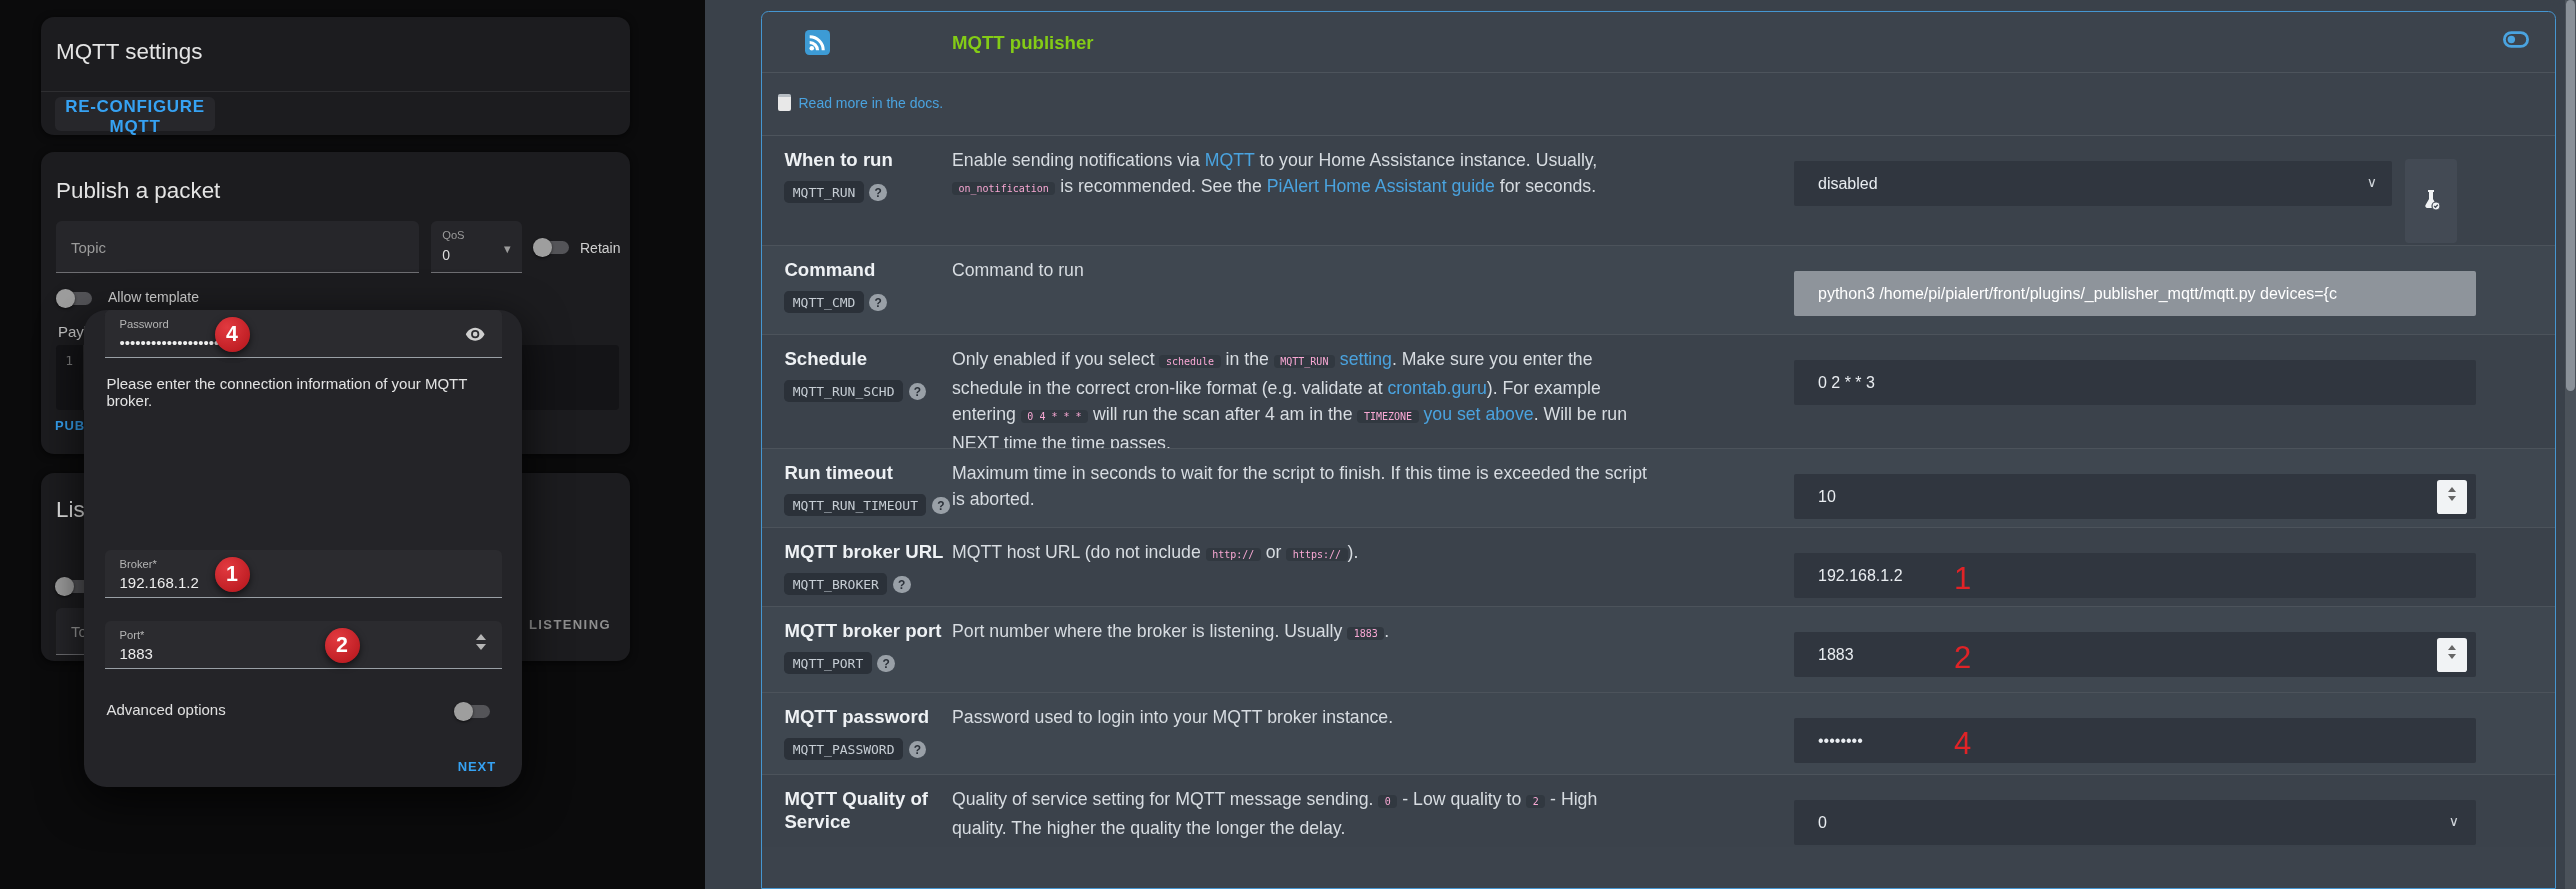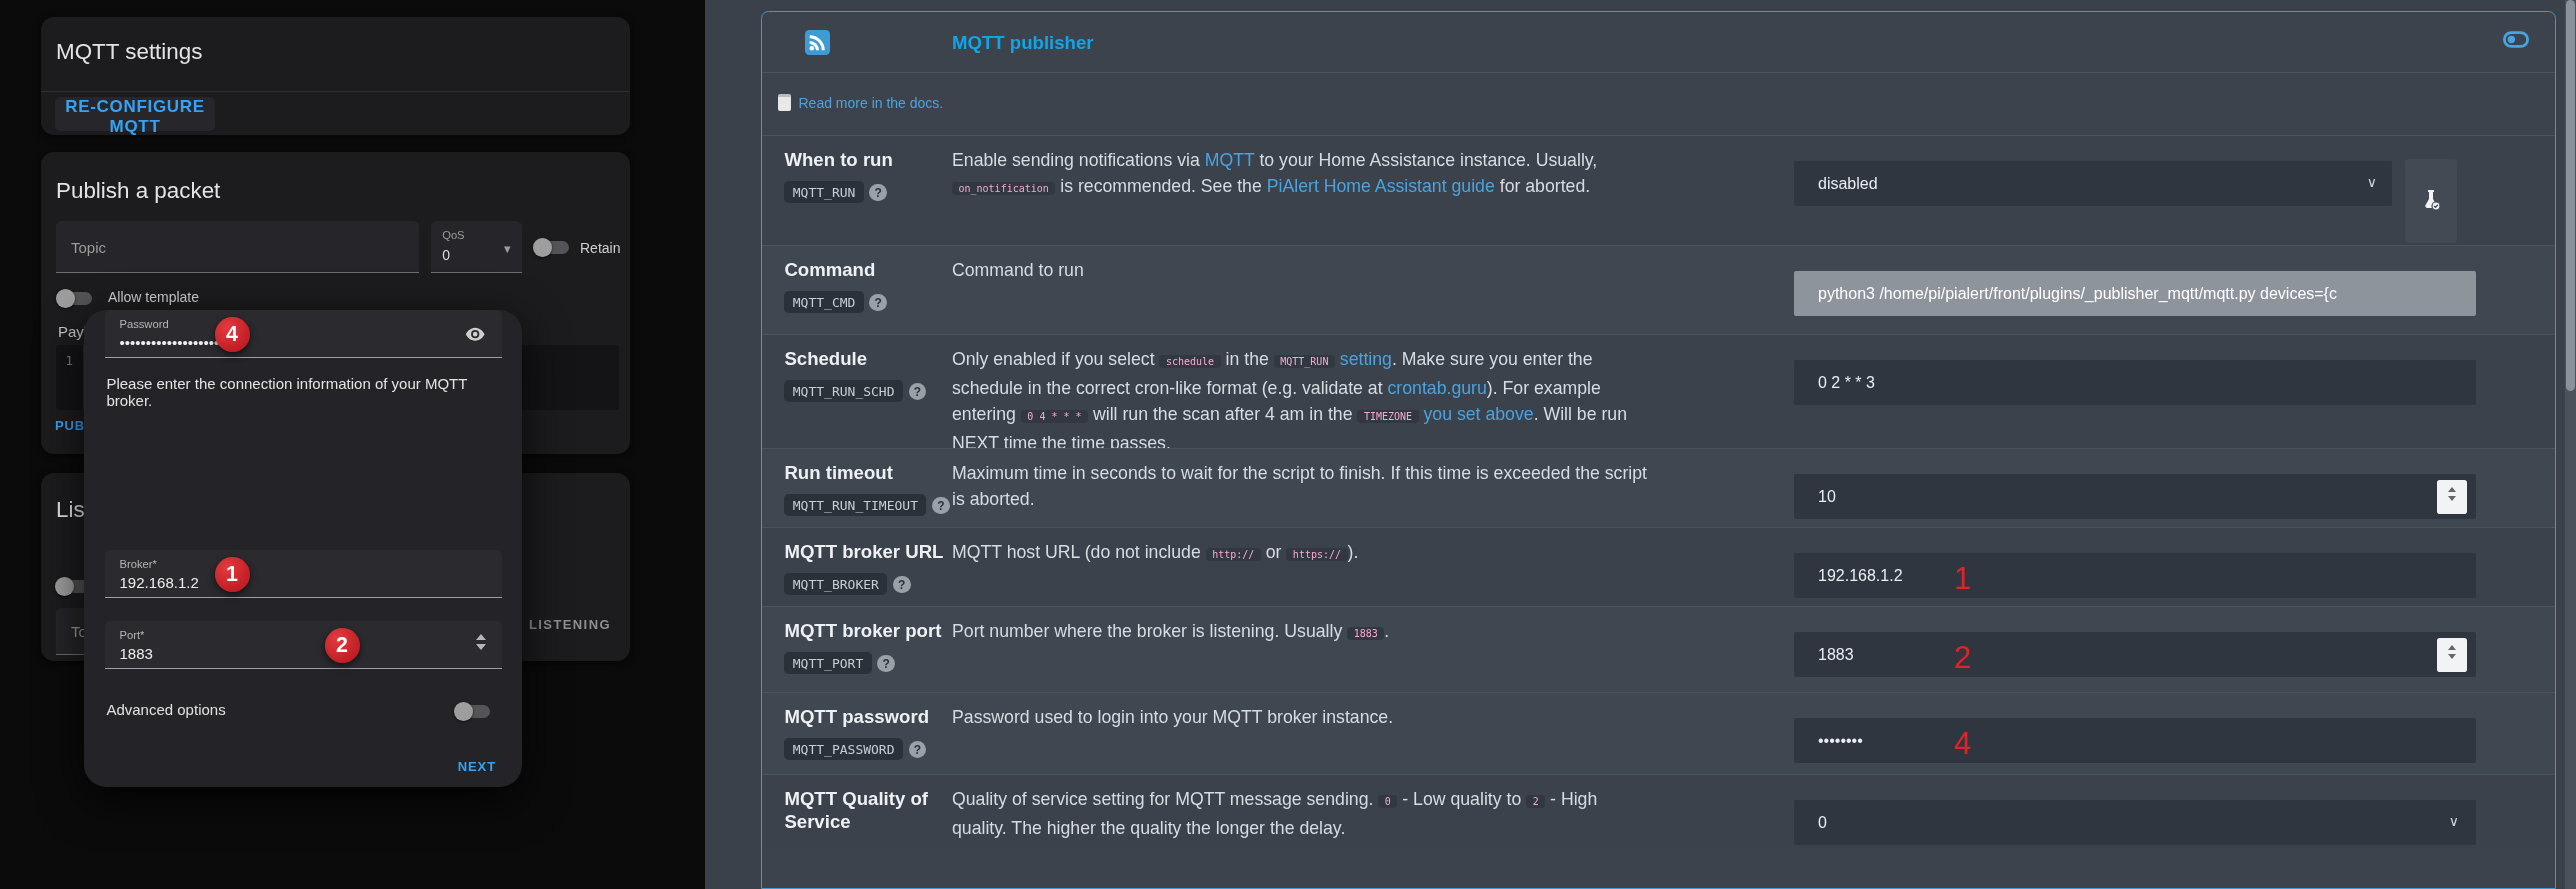--- a/index.html
+++ b/index.html
@@ -66,21 +66,21 @@
   #eye { position:absolute; right:15px; top:13px; width:22.4px; height:22.4px; fill:#cfcfcf; cursor:pointer; }
   #dlg-advanced { position:absolute; left:22.4px; top:391px; font-size:15px; color:#e0e0e0; }
   #dlg-adv-toggle { position:absolute; right:32px; top:395px; }
   #dlg-next { right:26px; bottom:13px; }
 
   
   #right { position:absolute; left:705px; top:0; width:1871px; height:889px; background:#3a414a; }
   #panel { position:absolute; left:56px; top:11.2px; width:1795px; height:878px; background:#3c434c;
            border:0.9px solid #4596d1; border-radius:7.5px 7.5px 0 0; overflow:hidden; }
   #p-header { position:relative; height:61px; border-bottom:0.9px solid #4d545c; }
-  #p-title { position:absolute; left:190px; top:19.6px; color:#0ea5e9; font-size:18.6px; font-weight:bold; }
+  #p-title { position:absolute; left:190px; top:19.6px; color:#84cc16; font-size:18.6px; font-weight:bold; }
   #rss { position:absolute; left:43px; top:17.7px; width:25px; height:25px; }
   #hdr-toggle { position:absolute; right:26px; top:18.6px; width:26px; height:17px; cursor:pointer; }
   #docs-row { position:relative; height:63px; border-bottom:0.9px solid #4d545c; }
   #docs-link { position:absolute; left:16px; top:20.5px; color:#4aa3df; font-size:14px; cursor:pointer; }
   #docs-icon { display:inline-block; width:13px; height:17px; background:#e8e8e8; border-radius:1.9px;
                margin-right:7.5px; vertical-align:-2.8px; border-top:3.7px solid #b7bdc3; }
   .srow { position:relative; border-top:0.9px solid #4c535b; }
   .srow:first-child { border-top:none; }
   .srow.odd { background:#3b424b; } .srow.even { background:#3f4750; }
   .srow:nth-child(1){height:109px;} .srow:nth-child(2){height:89px;} .srow:nth-child(3){height:114px;}
@@ -232,21 +232,21 @@
     </div>
 
     <div id="rows-host">
   <div class="srow odd">
     <div class="col-label">
       <div class="row-label">When to run</div>
       <div class="chip-wrap">
         <span class="chip">MQTT_RUN</span><span class="qmark">?</span>
       </div>
     </div>
-    <div class="col-desc"><span class="">Enable sending notifications via </span><span class="link">MQTT</span><span class=""> to your Home Assistance instance. Usually, </span><span class="code">on_notification</span><span class=""> is recommended. See the </span><span class="link">PiAlert Home Assistant guide</span><span class=""> for aborted.</span></div>
+    <div class="col-desc"><span class="">Enable sending notifications via </span><span class="link">MQTT</span><span class=""> to your Home Assistance instance. Usually, </span><span class="code">on_notification</span><span class=""> is recommended. See the </span><span class="link">PiAlert Home Assistant guide</span><span class=""> for seconds.</span></div>
     <div class="col-control with-btn">
             <div class="ctl-select" style="line-height: 45px;">disabled</div>
             <div class="sel-chev" style="right: 99px;">∨</div>
             <button class="test-btn"><svg viewBox="0 0 24 24" width="24" height="24" fill="#f0f2f4">
                 <path d="M9 2h6v2h-1v7l3.6 6.3A2 2 0 0 1 15.8 20H8.2a2 2 0 0 1-1.8-2.7L10 11V4H9z"></path>
                 <circle cx="17" cy="18" r="4" fill="#f0f2f4" stroke="#434a54" stroke-width="1.2"></circle>
                 <path d="M15.2 18l1.3 1.3 2.3-2.6" fill="none" stroke="#434a54" stroke-width="1.4"></path>
               </svg></button>
           </div>
   </div>

